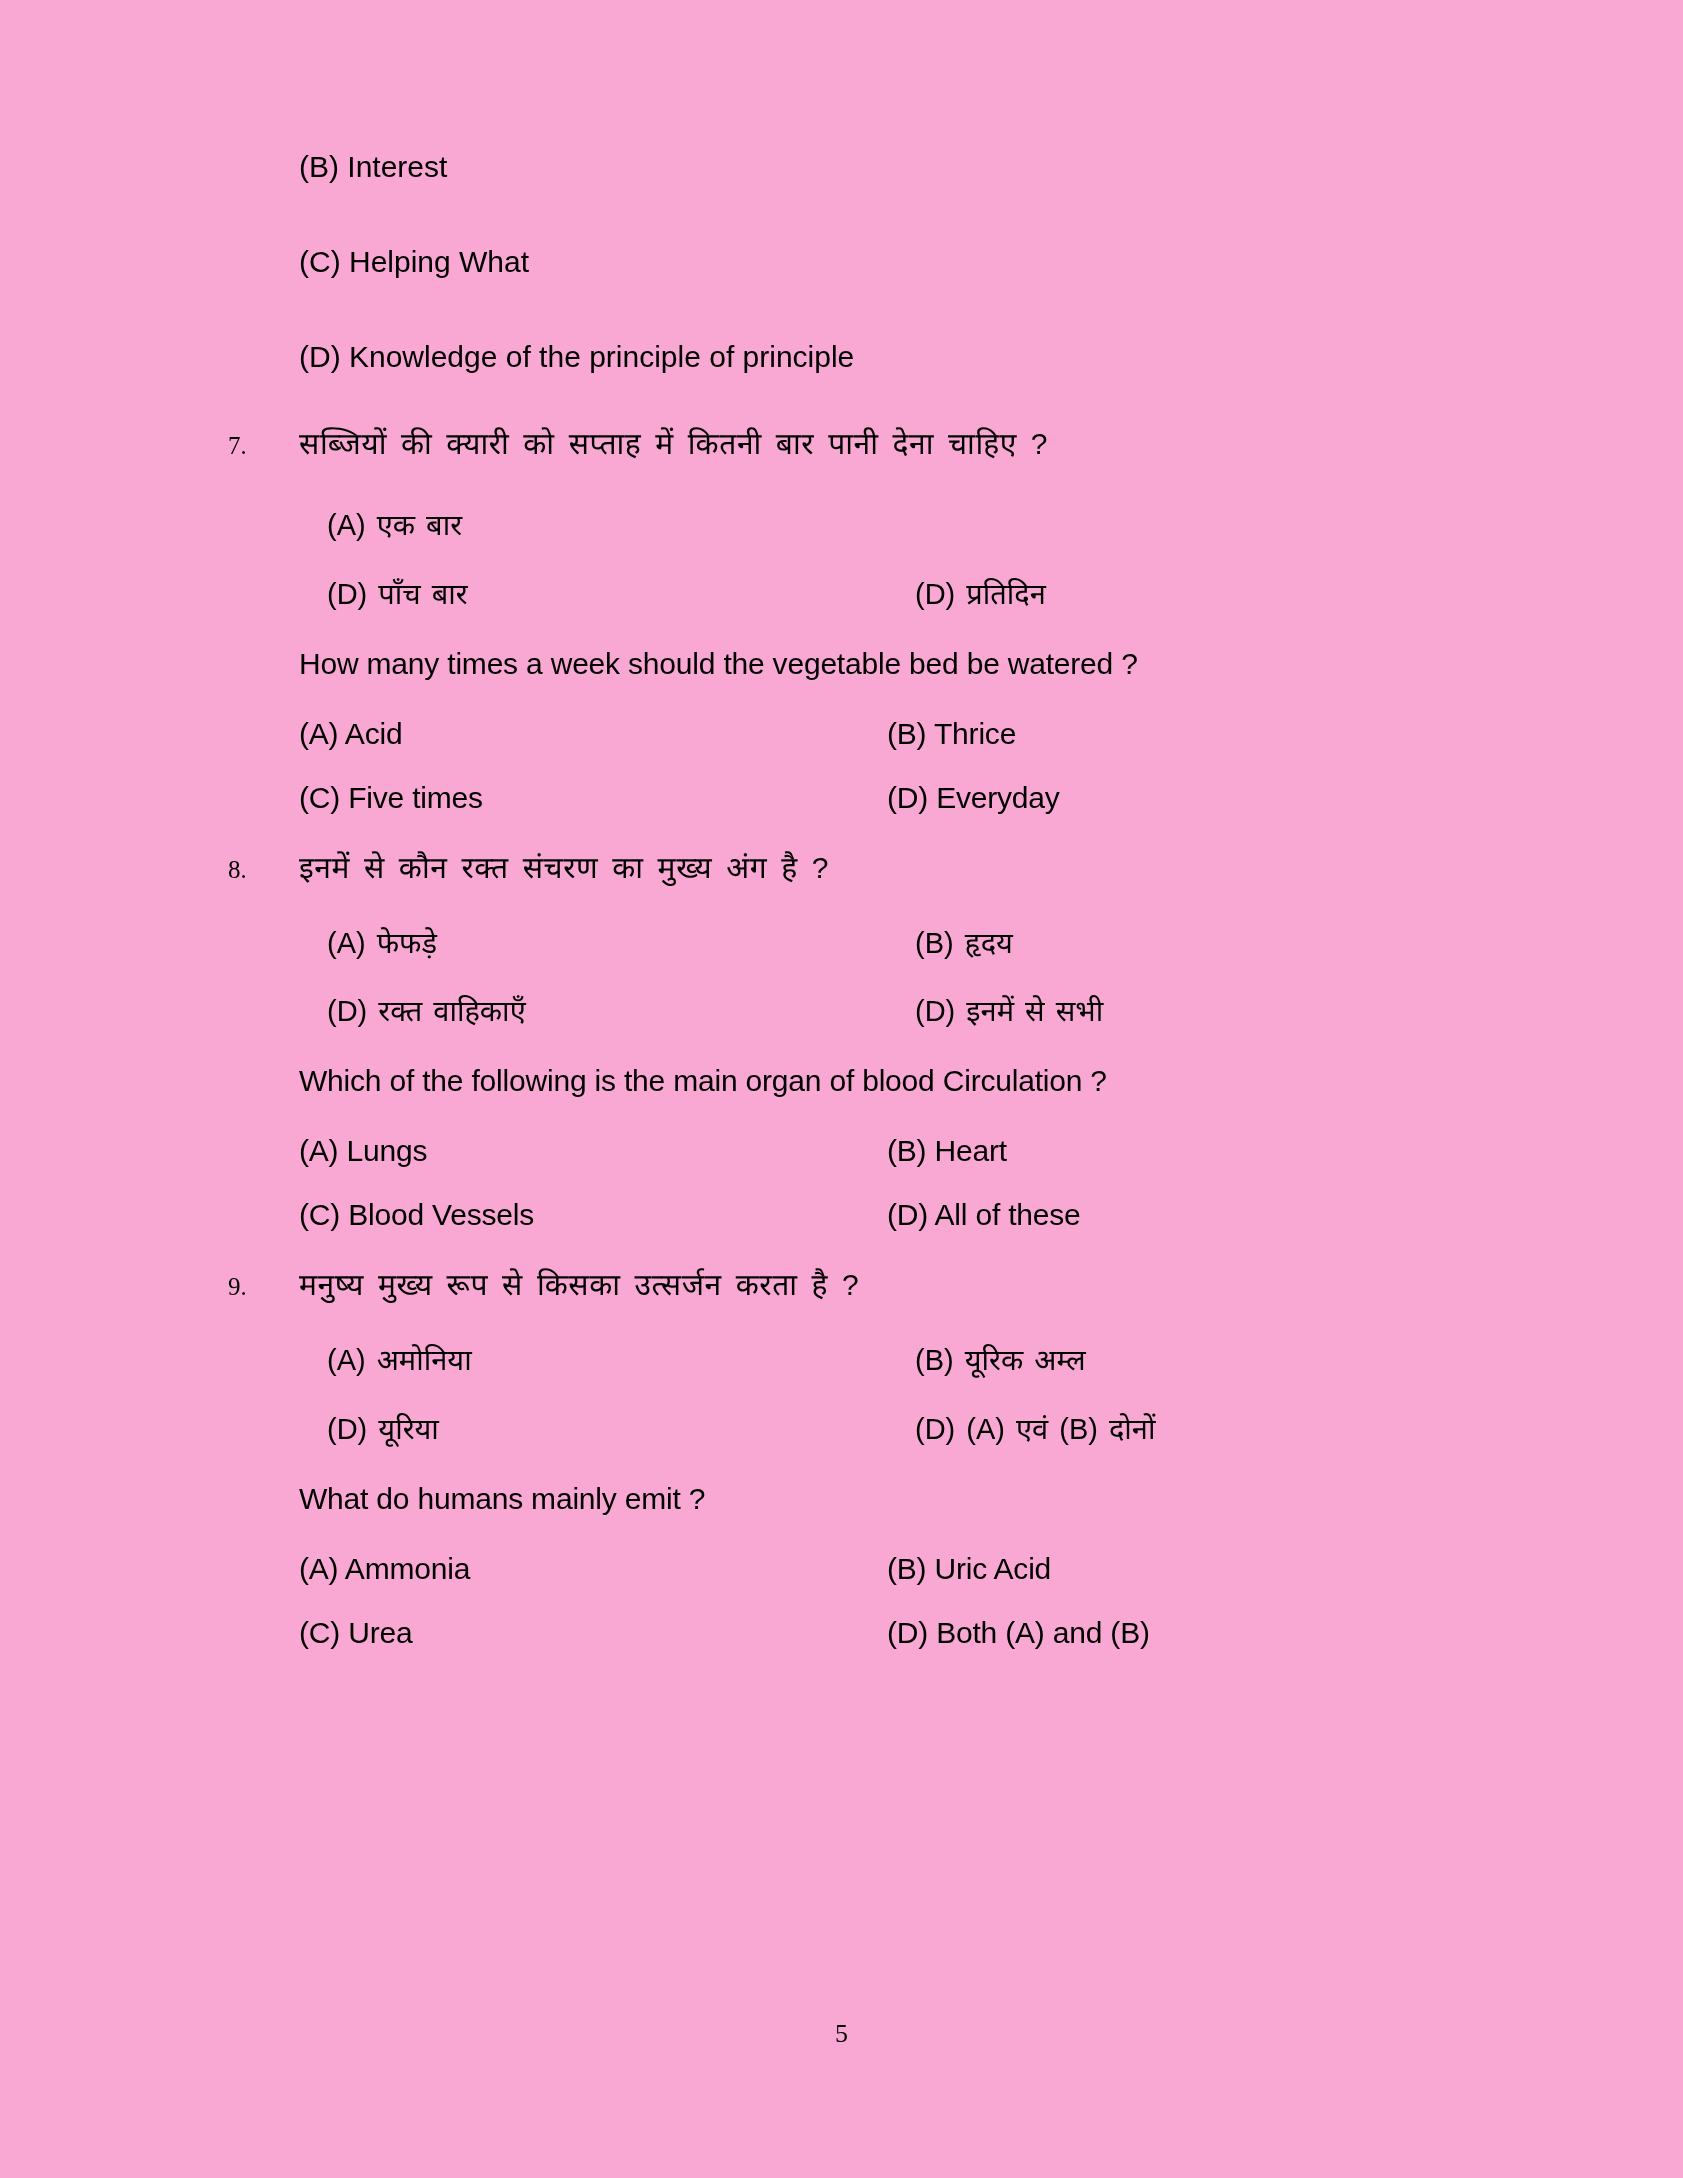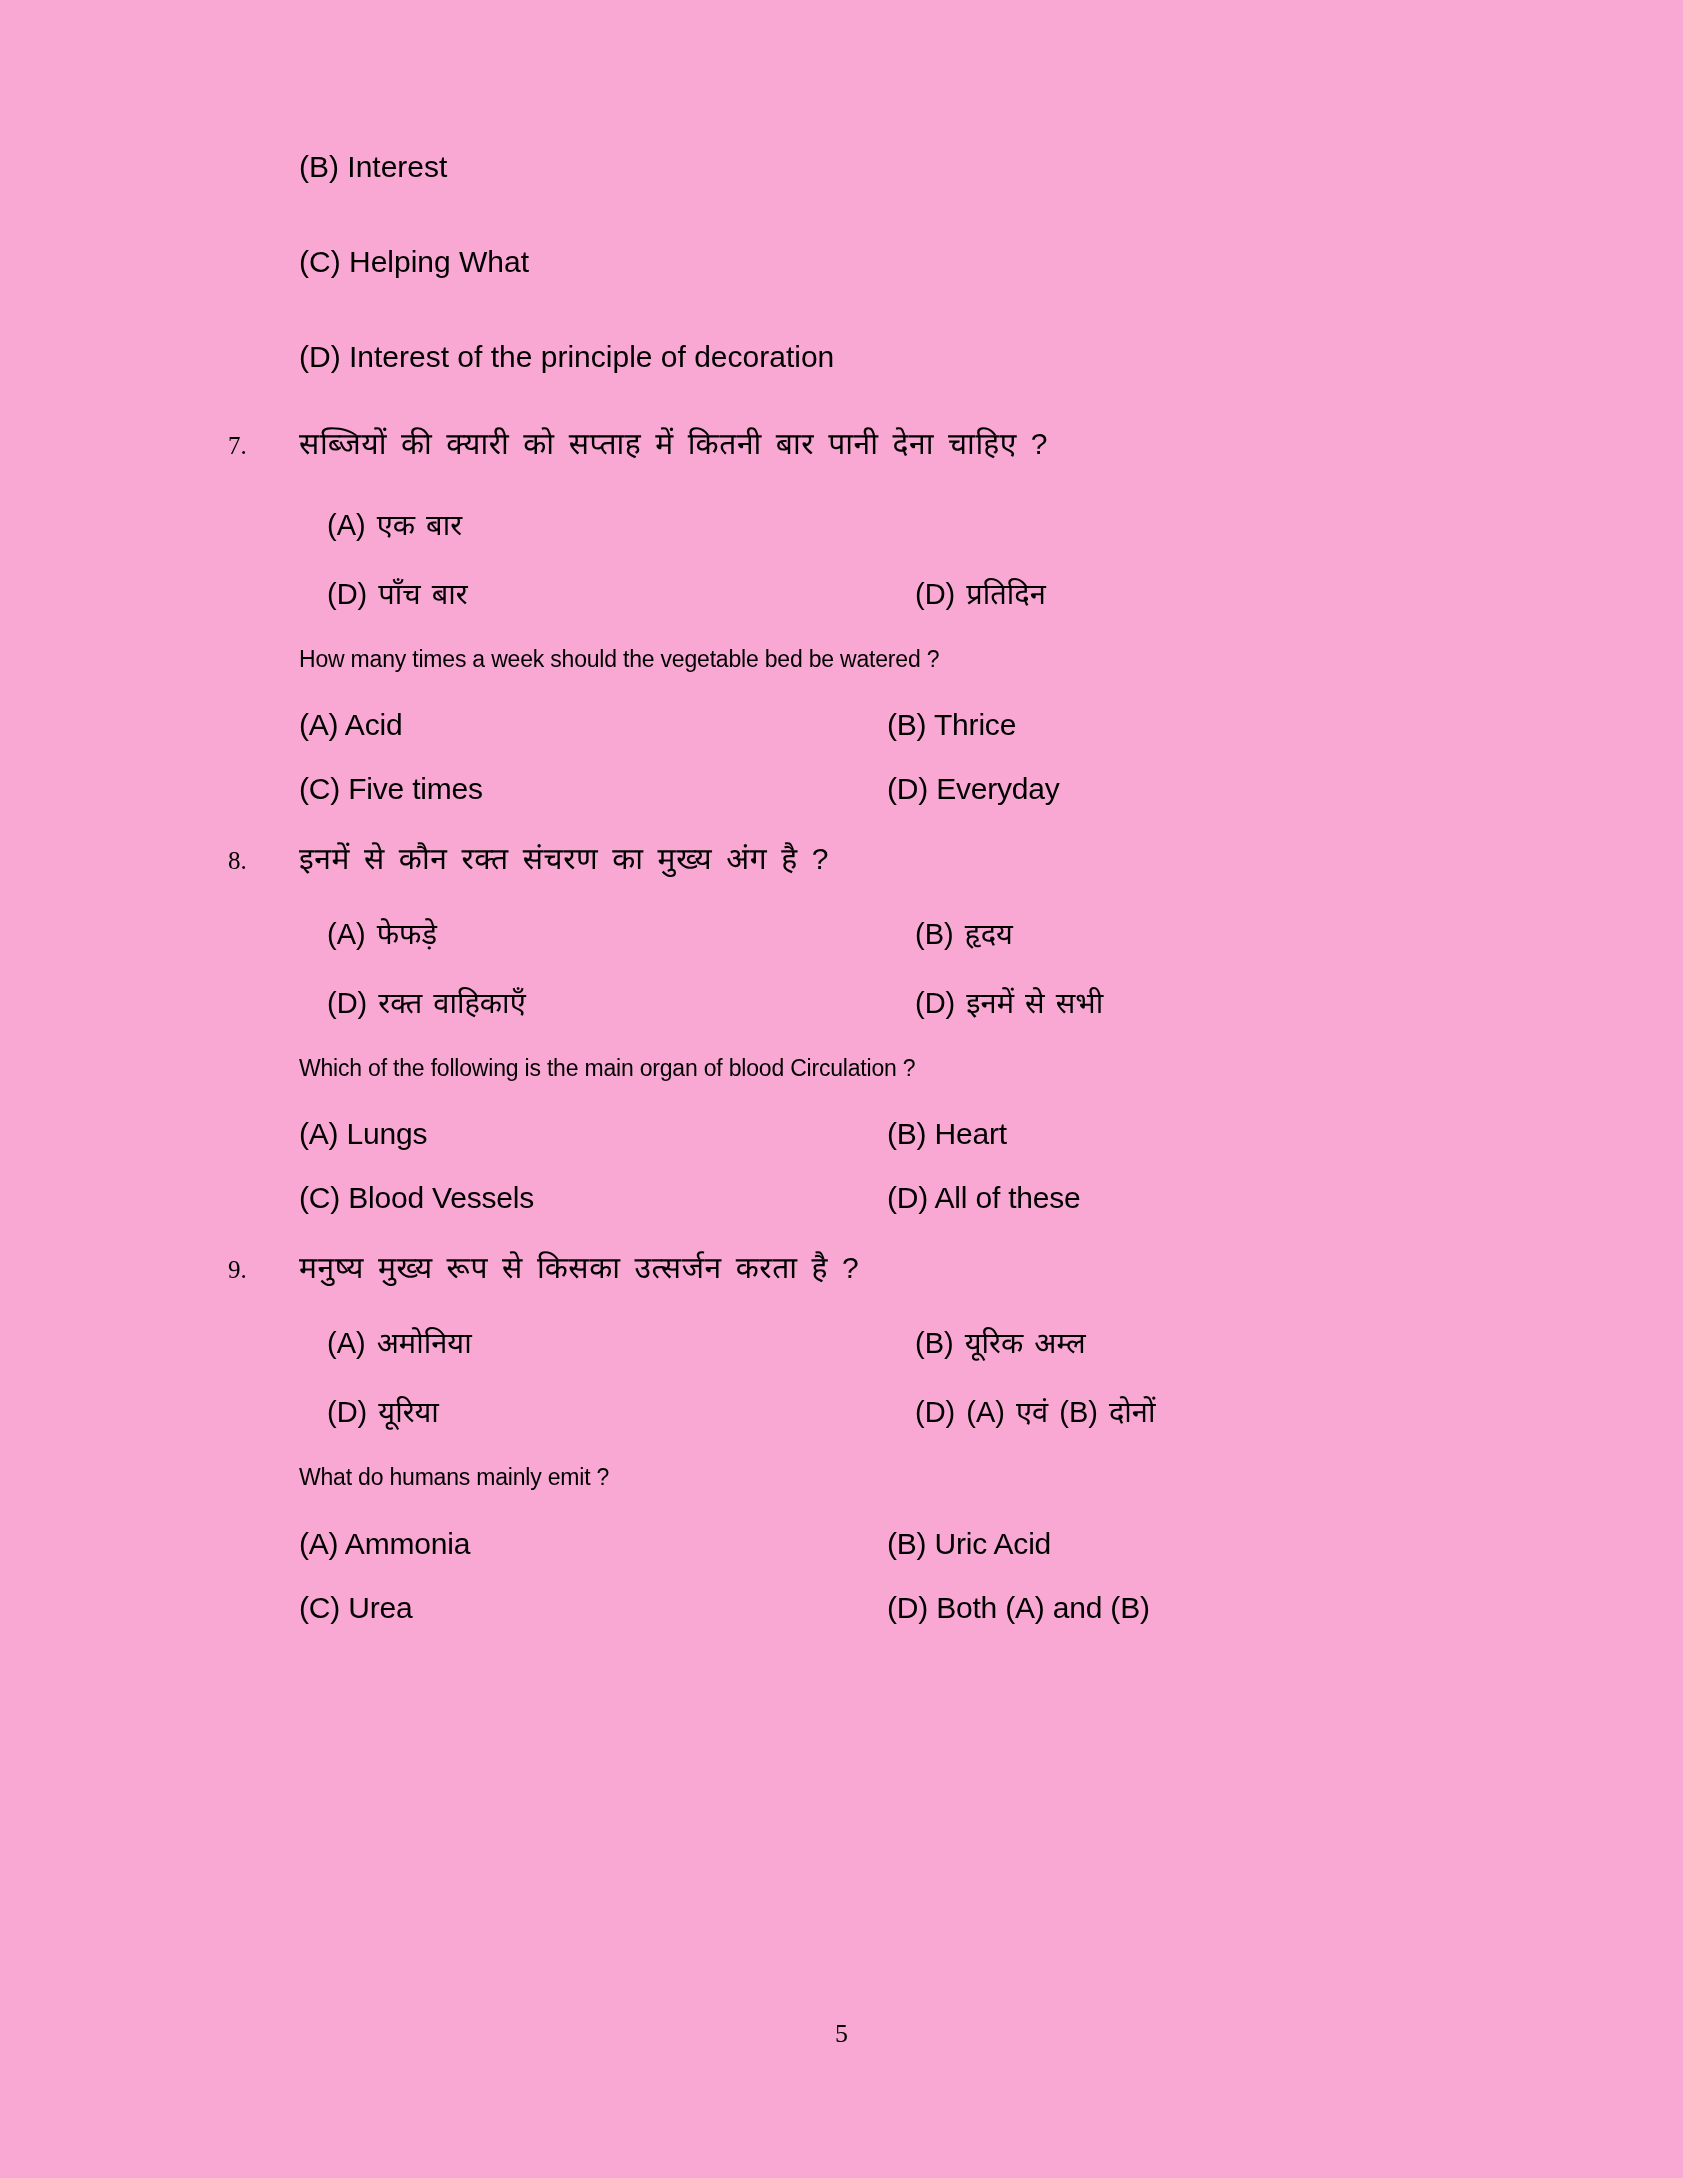--- a/index.html
+++ b/index.html
@@ -41,21 +41,21 @@
   }
   .qtext-hi {
     font-family: "Liberation Sans", "DejaVu Sans", sans-serif;
     font-size: 30px;
     line-height: 1.2;
     letter-spacing: 0.6px;
     word-spacing: 5px;
   }
   .qtext-en {
     font-family: "Liberation Sans", "DejaVu Sans", sans-serif;
-    font-size: 23px;
+    font-size: 30px;
     line-height: 1.2;
     letter-spacing: -0.2px;
   }
 
   
   .optrow {
     display: flex;
     margin: 0;
     padding-left: 71px;
   }
@@ -104,21 +104,21 @@
 </style>
 </head>
 <body>
 
 <div class="page">
 
   <div class="standalone-opt">(B) Interest</div>
   <div class="sp-60"></div>
   <div class="standalone-opt">(C) Helping What</div>
   <div class="sp-60"></div>
-  <div class="standalone-opt">(D) Interest of the principle of decoration</div>
+  <div class="standalone-opt">(D) Knowledge of the principle of principle</div>
 
   <div class="sp-52"></div>
 
   <div class="qrow">
     <div class="qnum">7.</div>
     <div class="qtext-hi">सब्जियों की क्यारी को सप्ताह में कितनी बार पानी देना चाहिए ?</div>
   </div>
 
   <div class="sp-46"></div>
 

